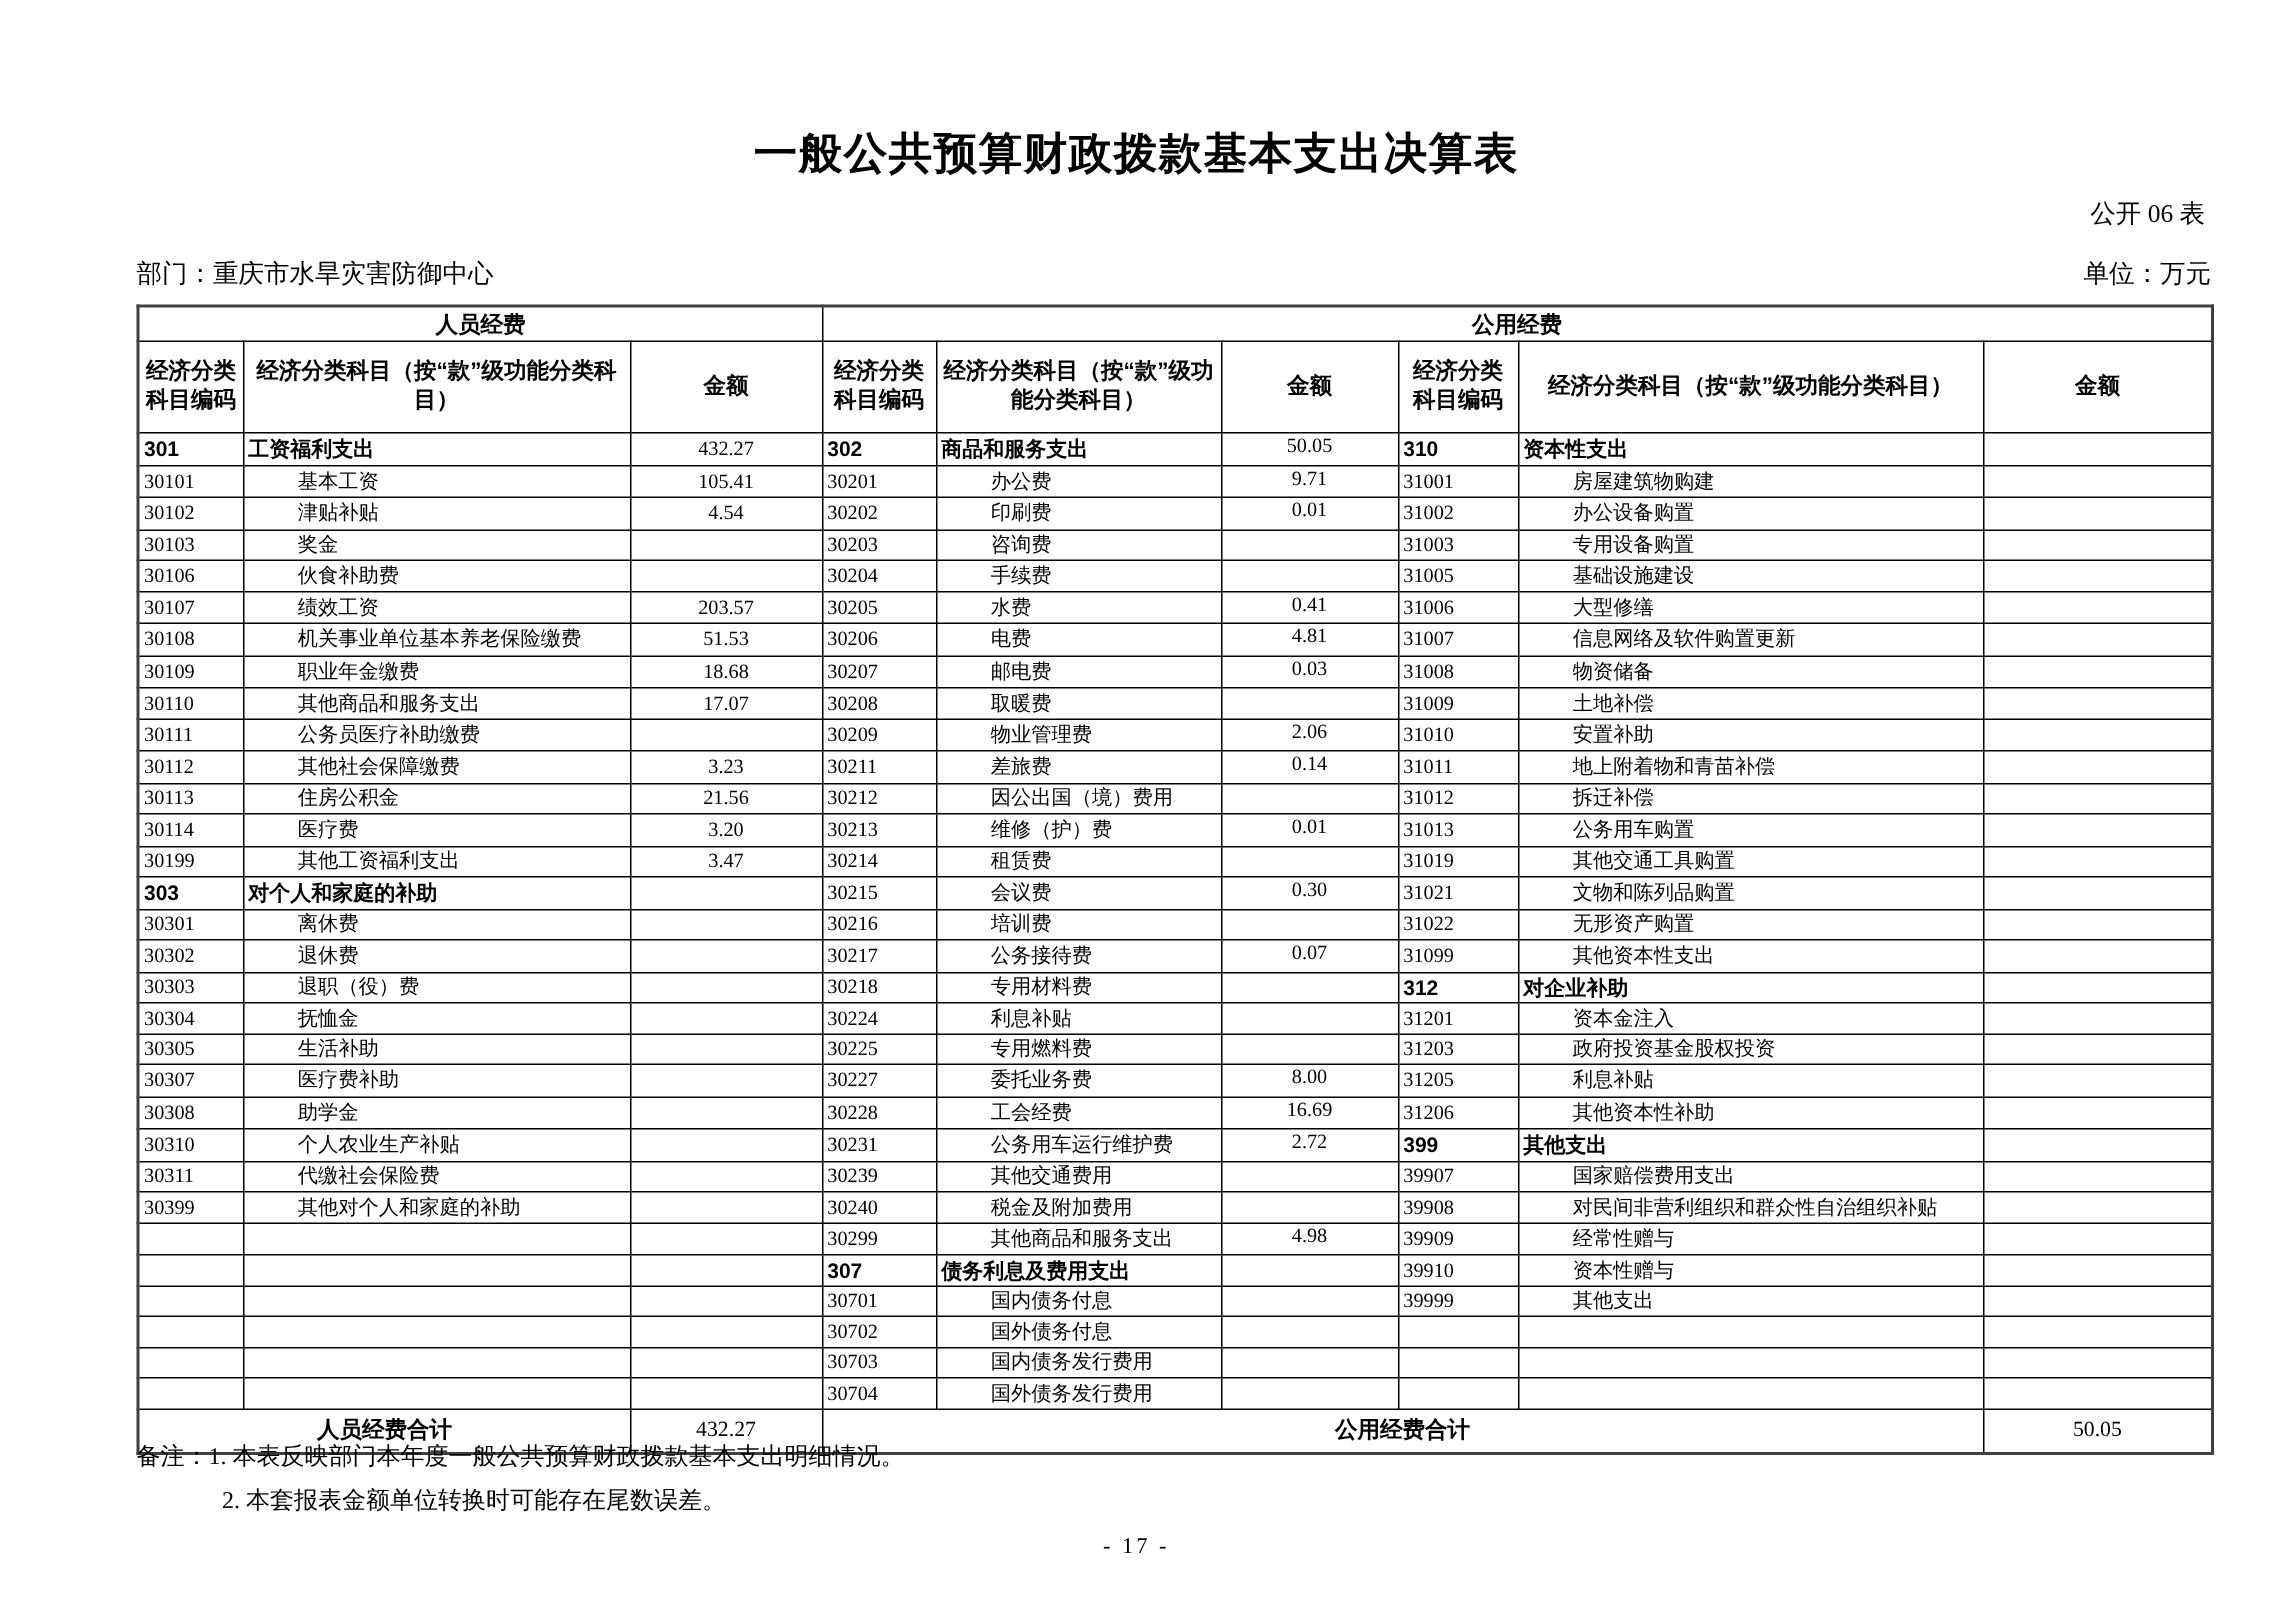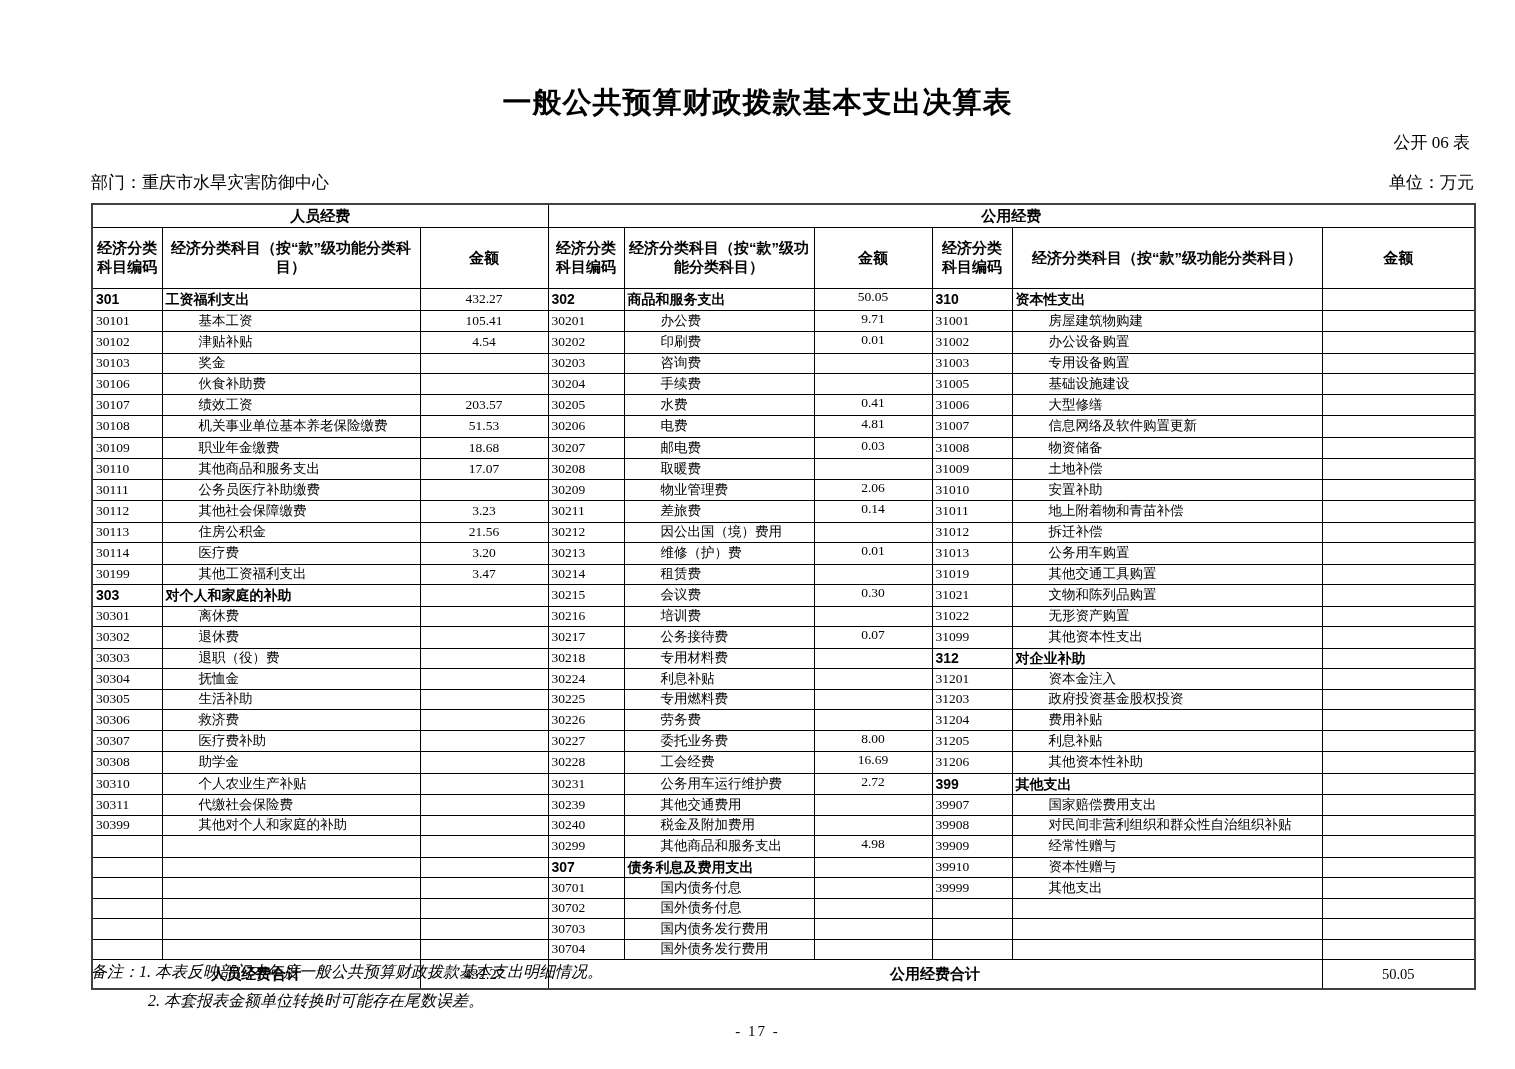--- a/index.html
+++ b/index.html
@@ -92,21 +92,20 @@
   .budget tfoot td.total-amount {
     text-align: center;
     font-size: 14.5px;
   }
 
   .notes {
     position: absolute;
     top: 961px; left: 91px;
     font-size: 16px;
     line-height: 22px;
-    font-style: italic;
   }
   .notes .note2 { margin-left: 57px; margin-top: 7px; }
 
   .page-number {
     position: absolute;
     top: 1023px; left: 0; width: 100%;
     text-align: center;
     font-size: 15px;
     letter-spacing: 2px;
   }
@@ -371,31 +370,20 @@
           <td class="c-name sub">生活补助</td>
           <td class="c-amount"></td>
           <td class="c-code">30225</td>
           <td class="c-name sub">专用燃料费</td>
           <td class="c-amount"></td>
           <td class="c-code">31203</td>
           <td class="c-name sub">政府投资基金股权投资</td>
           <td class="c-amount"></td>
         </tr>
         <tr>
-          <td class="c-code">30306</td>
-          <td class="c-name sub">救济费</td>
-          <td class="c-amount"></td>
-          <td class="c-code">30226</td>
-          <td class="c-name sub">劳务费</td>
-          <td class="c-amount"></td>
-          <td class="c-code">31204</td>
-          <td class="c-name sub">费用补贴</td>
-          <td class="c-amount"></td>
-        </tr>
-        <tr>
           <td class="c-code">30307</td>
           <td class="c-name sub">医疗费补助</td>
           <td class="c-amount"></td>
           <td class="c-code">30227</td>
           <td class="c-name sub">委托业务费</td>
           <td class="c-amount raised">8.00</td>
           <td class="c-code">31205</td>
           <td class="c-name sub">利息补贴</td>
           <td class="c-amount"></td>
         </tr>

